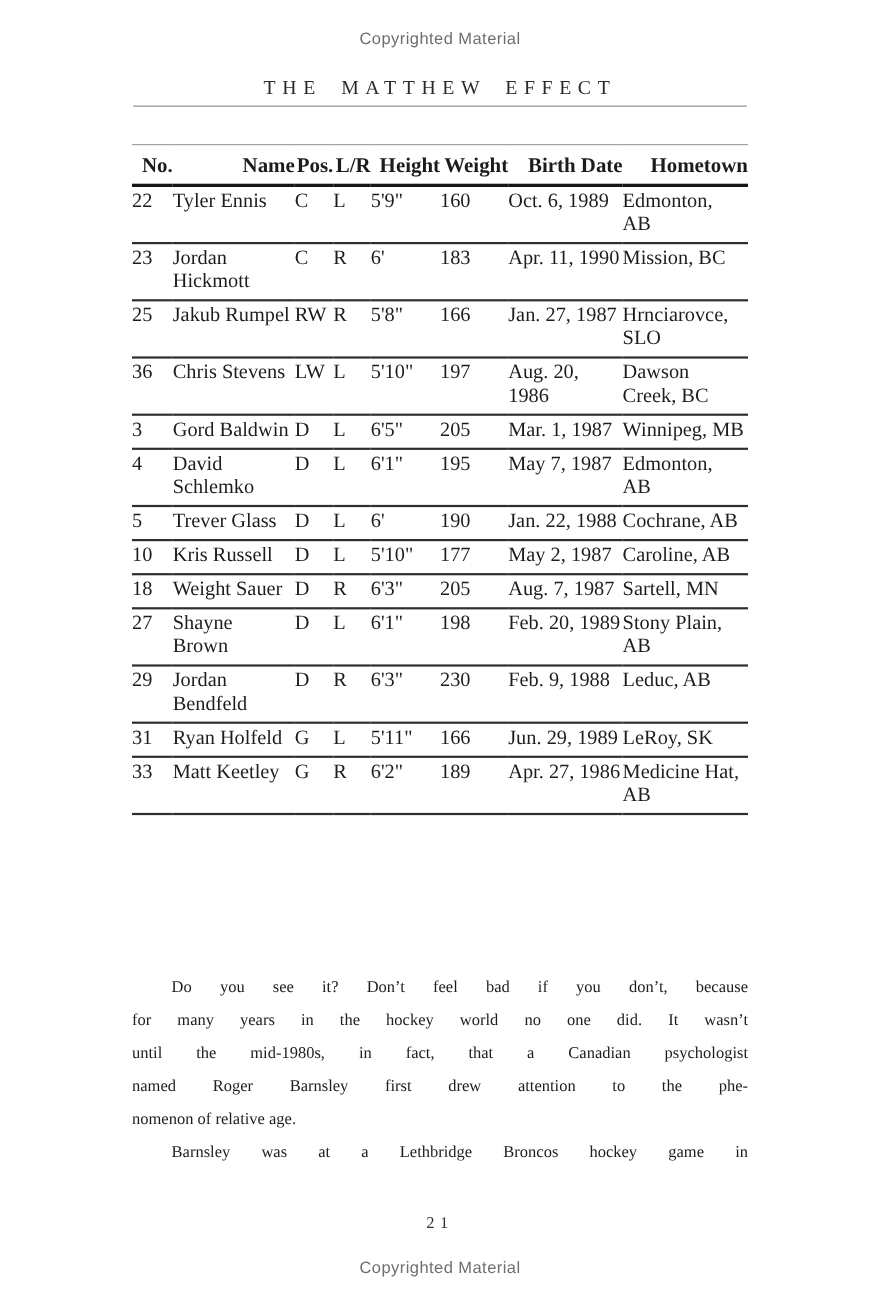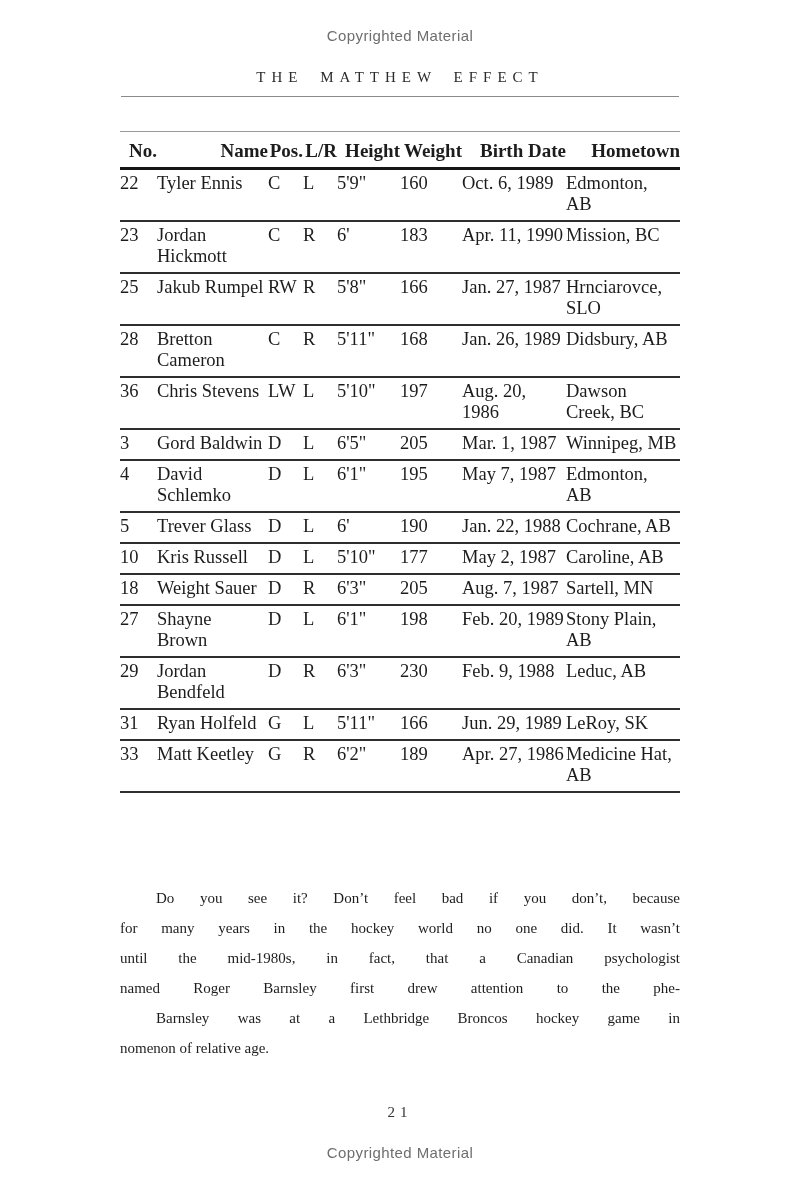--- a/index.html
+++ b/index.html
@@ -4,21 +4,21 @@
 <style>
   html,body{margin:0;padding:0;}
   body{width:800px;height:1190px;background:#ffffff;position:relative;
        font-family:"Liberation Serif",serif;color:#1f1f1f;overflow:hidden;}
   .copyright{position:absolute;left:0;width:800px;text-align:center;
        font-family:"Liberation Sans",sans-serif;font-weight:normal;
        font-size:15px;color:#6e6e6e;letter-spacing:0.4px;}
   .copyright.top{top:27px;}
   .copyright.bottom{top:1144px;}
   .chapter{position:absolute;top:69px;left:0;width:800px;text-align:center;
-       font-size:15px;letter-spacing:6px;word-spacing:7px;color:#2b2b2b;}
+       font-size:18px;letter-spacing:6px;word-spacing:7px;color:#2b2b2b;}
   .chapter-rule{position:absolute;top:96px;left:121px;width:558px;height:1px;
        background:#8a8a8a;}
   table.roster{position:absolute;left:120px;top:131px;width:560px;
        border-collapse:collapse;table-layout:fixed;
        border-top:1px solid #9a9a9a;color:#1c1c1c;}
   table.roster th{ text-align:right;font-size:19px;font-weight:bold;
        padding:8px 0 5px 0;line-height:22px;border-bottom:3px solid #161616;
        white-space:nowrap;overflow:visible;}
   table.roster td{ vertical-align:top;font-size:18.5px;line-height:21px;
        padding:3px 2px 5px 0;border-bottom:2px solid #2e2e2e;
@@ -96,31 +96,20 @@
       <td>Jakub Rumpel</td>
       <td>RW</td>
       <td>R</td>
       <td>5'8"</td>
       <td>166</td>
       <td>Jan. 27, 1987</td>
       <td>Hrnciarovce,
 SLO</td>
     </tr>
         <tr>
-      <td>28</td>
-      <td>Bretton
-Cameron</td>
-      <td>C</td>
-      <td>R</td>
-      <td>5'11"</td>
-      <td>168</td>
-      <td>Jan. 26, 1989</td>
-      <td>Didsbury, AB</td>
-    </tr>
-        <tr>
       <td>36</td>
       <td>Chris Stevens</td>
       <td>LW</td>
       <td>L</td>
       <td>5'10"</td>
       <td>197</td>
       <td>Aug. 20, 1986</td>
       <td>Dawson
 Creek, BC</td>
     </tr>
@@ -220,21 +209,21 @@
 AB</td>
     </tr>
       </tbody>
   </table>
 
   <div class="bodytext" id="bodytext">
       <div class="line indent just">Do you see it? Don’t feel bad if you don’t, because</div>
       <div class="line just">for many years in the hockey world no one did. It wasn’t</div>
       <div class="line just">until the mid-1980s, in fact, that a Canadian psychologist</div>
       <div class="line just">named Roger Barnsley first drew attention to the phe-</div>
+      <div class="line">nomenon of relative age.</div>
       <div class="line indent just">Barnsley was at a Lethbridge Broncos hockey game in</div>
-      <div class="line">nomenon of relative age.</div>
     </div>
 
   <div class="pageno">21</div>
 
   <div class="copyright bottom">Copyrighted Material</div>
 
 </div>
 
 </body></html>

